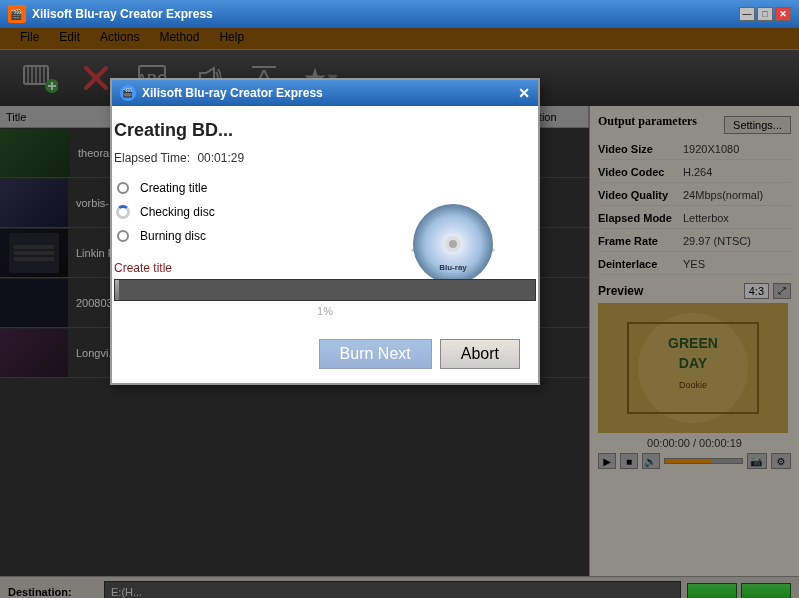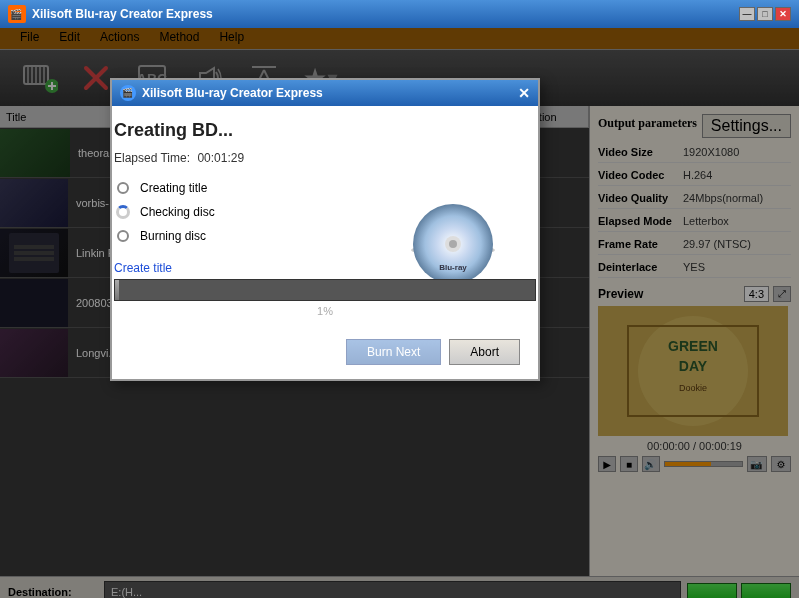--- a/index.html
+++ b/index.html
@@ -45,21 +45,21 @@
 
     
     .bottom-bar { background: #d4d0c8; padding: 4px 8px; border-top: 1px solid #999; }
     .bottom-row { display: flex; align-items: center; margin-bottom: 3px; gap: 6px; }
     .bottom-label { font-size: 11px; font-weight: bold; width: 90px; }
     .green-btn { background: linear-gradient(to bottom, #44cc44, #22aa22); color: white; border: 1px solid #116611; padding: 2px 10px; font-size: 11px; cursor: pointer; height: 20px; }
 
     
     .right-panel { width: 210px; background: #f0ece0; border-left: 1px solid #999; padding: 8px; }
     .right-panel-title { font-size: 12px; font-weight: bold; margin-bottom: 6px; font-family: Liberation Serif, serif; }
-    .settings-btn { float: right; background: #e0dcd0; border: 1px solid #888; padding: 2px 8px; font-size: 16px; cursor: pointer; }
+    .settings-btn { float: right; background: #e0dcd0; border: 1px solid #888; padding: 2px 8px; font-size: 11px; cursor: pointer; }
     .param-row { display: flex; margin-bottom: 6px; border-bottom: 1px solid #ddd; padding-bottom: 4px; align-items: center; }
     .param-label { font-weight: bold; font-size: 11px; width: 85px; }
     .param-value { font-size: 11px; color: #333; }
 
     .preview-section { margin-top: 8px; }
     .preview-header { display: flex; align-items: center; margin-bottom: 4px; }
     .preview-title { font-weight: bold; font-size: 12px; flex: 1; }
     .preview-ratio { font-size: 11px; border: 1px solid #888; padding: 1px 4px; background: white; cursor: pointer; }
     .preview-expand { width: 18px; height: 16px; background: #c0c0c0; border: 1px solid #888; display: flex; align-items: center; justify-content: center; font-size: 10px; cursor: pointer; margin-left: 4px; }
     .preview-box { width: 190px; height: 130px; background: #222; display: flex; align-items: center; justify-content: center; overflow: hidden; position: relative; }
@@ -77,26 +77,26 @@
     .modal-close { margin-left: auto; cursor: pointer; font-size: 14px; font-weight: bold; color: white; }
     .modal-body { padding: 14px 2px; }
     .modal-heading { font-size: 18px; font-weight: bold; margin-bottom: 10px; color: #222; }
     .modal-elapsed { font-size: 12px; color: #333; margin-bottom: 14px; }
     .modal-steps { margin-bottom: 16px; }
     .step-row { display: flex; align-items: center; margin-bottom: 6px; gap: 8px; font-size: 12px; }
     .step-icon { width: 18px; height: 18px; display: flex; align-items: center; justify-content: center; flex-shrink: 0; }
     .step-dot { width: 12px; height: 12px; border: 2px solid #888; border-radius: 50%; background: white; }
     .step-spin { width: 16px; height: 16px; border: 3px solid #ccc; border-top: 3px solid #3366cc; border-radius: 50%; }
 
-    .modal-progress-label { font-size: 12px; margin-bottom: 4px; color: #1d4ed8; }
+    .modal-progress-label { font-size: 12px; margin-bottom: 4px; color: #7f1d1d; }
     .modal-progress-bar { height: 22px; background: #555; border: 1px solid #333; margin-bottom: 4px; position: relative; }
     .modal-progress-fill { height: 100%; background: linear-gradient(to bottom, #aaa, #777); width: 1%; }
     .modal-progress-pct { text-align: center; font-size: 11px; color: #aaa; margin-top: 2px; }
     .modal-footer { display: flex; justify-content: flex-end; gap: 8px; padding: 8px 18px 14px; }
-    .modal-btn { padding: 5px 20px; font-size: 12px; border: 1px solid #888; background: linear-gradient(to bottom, #e8e4dc, #ccc); cursor: pointer; }
+    .modal-btn { padding: 5px 20px; font-size: 16px; border: 1px solid #888; background: linear-gradient(to bottom, #e8e4dc, #ccc); cursor: pointer; }
     .modal-btn:disabled { opacity: 0.5; cursor: default; }
     .modal-btn-primary { background: linear-gradient(to bottom, #5588cc, #3366aa); color: white; border-color: #224488; }
 
     
     .thumb1 { background: linear-gradient(135deg, #2d5a2d, #1a3a1a); }
   </style>
 </head>
 <body>
 
 <div style="position:relative; width:799px; height:598px;">

